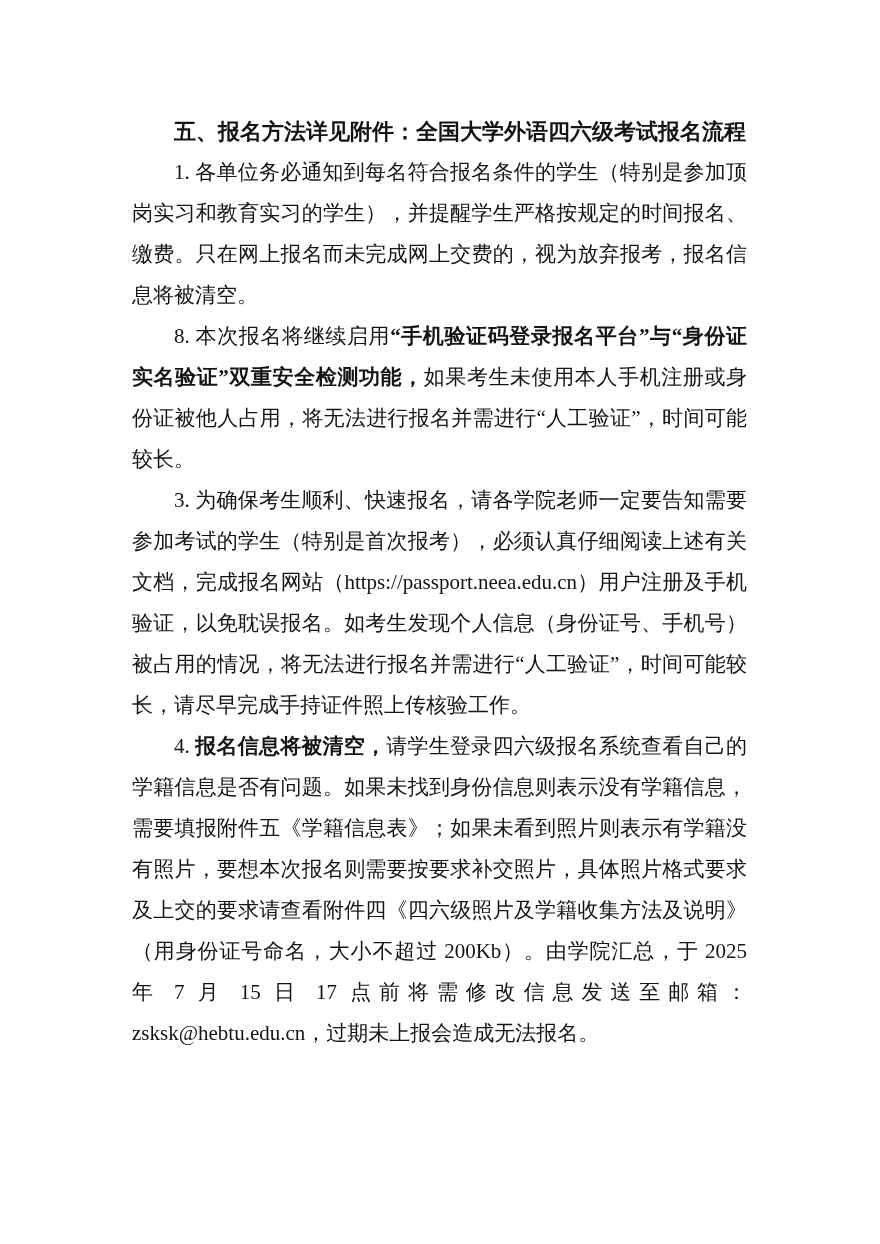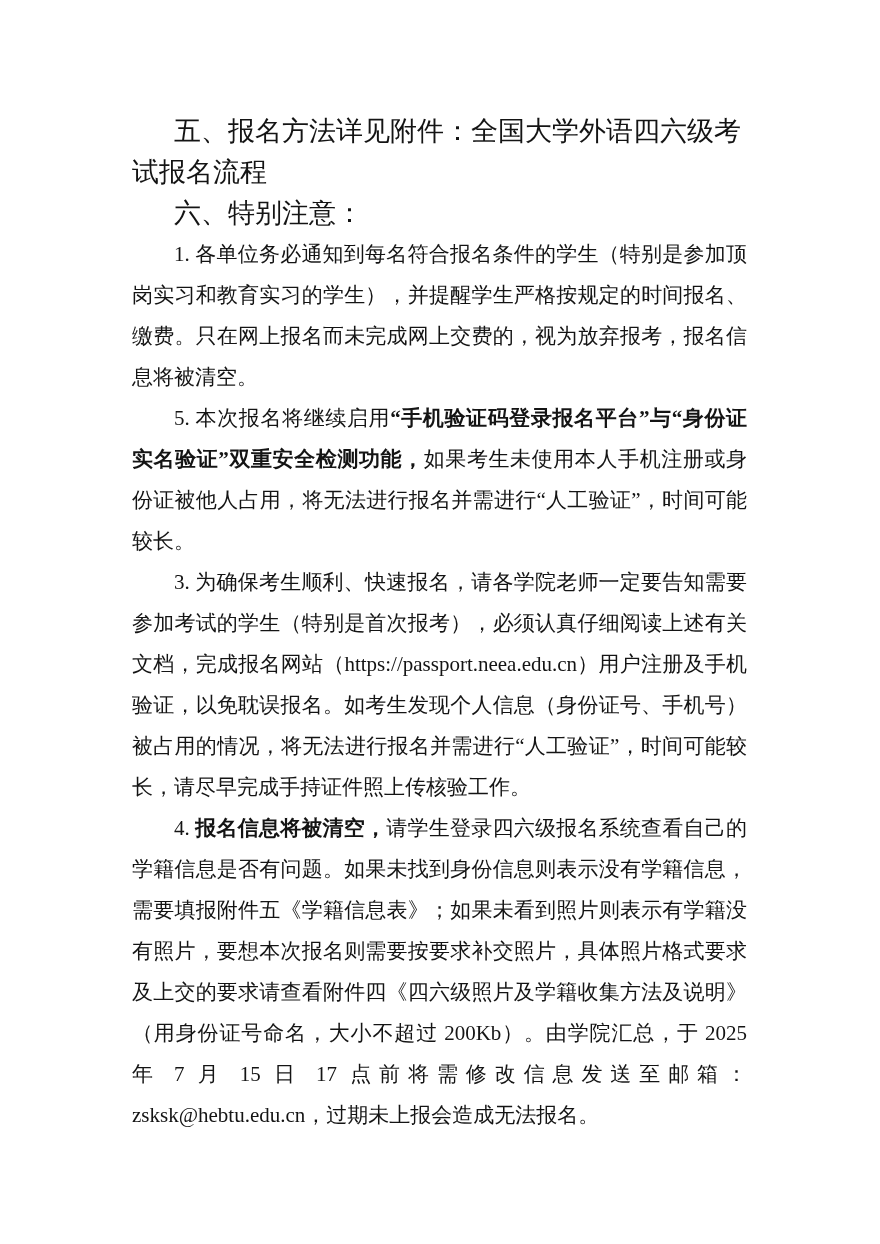--- a/index.html
+++ b/index.html
@@ -21,48 +21,45 @@
   .doc p {
     margin: 0;
     font-size: 21px;
     line-height: 41px;
     text-align: justify;
     text-justify: inter-character;
     text-indent: 42px;
     word-break: break-word;
   }
   .doc p.heading {
-    font-weight: normal;
-    font-size: 27px;
+    font-weight: bold;
+    font-size: 22px;
     text-align: left;
   }
   .doc .bold {
     font-weight: bold;
   }
 </style>
 </head>
 <body>
 
 <div class="page">
   <div class="doc">
 
     <p class="heading">
       <span>五、报名方法详见附件：全国大学外语四六级考试报名流程</span>
     </p>
 
-    <p class="heading">
-      <span>六、特别注意：</span>
-    </p>
 
     <p>
       <span>1. 各单位务必通知到每名符合报名条件的学生（特别是参加顶岗实习和教育实习的学生），并提醒学生严格按规定的时间报名、缴费。只在网上报名而未完成网上交费的，视为放弃报考，报名信息将被清空。</span>
     </p>
 
     <p>
-      <span>5. 本次报名将继续启用</span><span class="bold">“手机验证码登录报名平台”与“身份证实名验证”双重安全检测功能，</span><span>如果考生未使用本人手机注册或身份证被他人占用，将无法进行报名并需进行“人工验证”，时间可能较长。</span>
+      <span>8. 本次报名将继续启用</span><span class="bold">“手机验证码登录报名平台”与“身份证实名验证”双重安全检测功能，</span><span>如果考生未使用本人手机注册或身份证被他人占用，将无法进行报名并需进行“人工验证”，时间可能较长。</span>
     </p>
 
     <p>
       <span>3. 为确保考生顺利、快速报名，请各学院老师一定要告知需要参加考试的学生（特别是首次报考），必须认真仔细阅读上述有关文档，完成报名网站（https://passport.neea.edu.cn）用户注册及手机验证，以免耽误报名。如考生发现个人信息（身份证号、手机号）被占用的情况，将无法进行报名并需进行“人工验证”，时间可能较长，请尽早完成手持证件照上传核验工作。</span>
     </p>
 
     <p>
       <span>4. </span><span class="bold">报名信息将被清空，</span><span>请学生登录四六级报名系统查看自己的学籍信息是否有问题。如果未找到身份信息则表示没有学籍信息，需要填报附件五《学籍信息表》；如果未看到照片则表示有学籍没有照片，要想本次报名则需要按要求补交照片，具体照片格式要求及上交的要求请查看附件四《四六级照片及学籍收集方法及说明》（用身份证号命名，大小不超过 200Kb）。由学院汇总，于 2025 年 7 月 15 日 17 点前将需修改信息发送至邮箱：zsksk@hebtu.edu.cn，过期未上报会造成无法报名。</span>
     </p>
 

